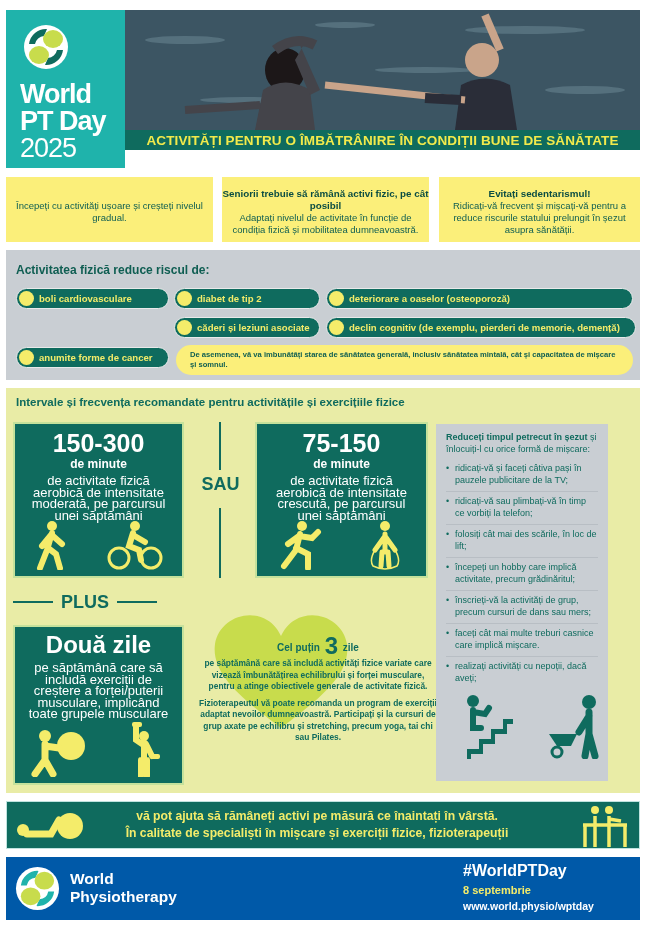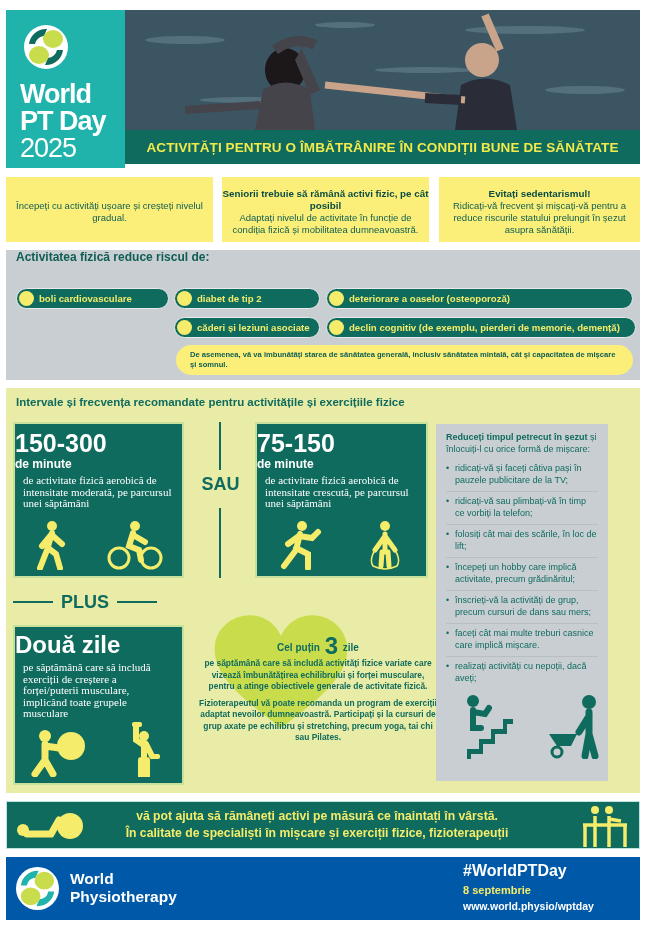--- a/index.html
+++ b/index.html
@@ -8,44 +8,44 @@
 
   
   #header { left: 6px; top: 10px; width: 634px; height: 158px; }
   #brand { left: 0; top: 0; width: 119px; height: 158px; background: #1fb3ab; }
   #brand-logo { position: absolute; left: 17px; top: 14px; width: 46px; height: 46px; }
   #brand-w1 { position: absolute; left: 14px; top: 70px; color: #fff; font-size: 27px; font-weight: bold; letter-spacing: -1px; line-height: 28px; }
   #brand-w2 { position: absolute; left: 14px; top: 97px; color: #fff; font-size: 27px; font-weight: bold; letter-spacing: -1px; line-height: 28px; }
   #brand-w3 { position: absolute; left: 14px; top: 124px; color: #fff; font-size: 27px; font-weight: normal; letter-spacing: -1px; line-height: 28px; }
   #photo { left: 119px; top: 0; width: 515px; height: 120px; overflow: hidden;
     background: linear-gradient(180deg,#2f3e46 0%, #4b6470 35%, #3f5965 70%, #2c3d45 100%); }
-  #title-bar { left: 119px; top: 120px; width: 515px; height: 34px; background: #0f6b5e; display: flex; align-items: center; justify-content: center; }
+  #title-bar { left: 119px; top: 120px; width: 515px; height: 20px; background: #0f6b5e; display: flex; align-items: center; justify-content: center; }
   #title-bar span { color: #f2ea4b; font-weight: bold; font-size: 13.5px; letter-spacing: 0.1px; }
 
   
   .tip { top: 177px; height: 65px; background: #fbef7a; text-align: center; color: #0f5e52; font-size: 9.5px; line-height: 12px; padding-top: 4px; display: flex; flex-direction: column; justify-content: center; }
   .tip b { display: block; font-size: 9.8px; color: #0b4d43; }
   #tip1 { left: 6px; width: 207px; }
   #tip2 { left: 222px; width: 207px; }
   #tip3 { left: 439px; width: 201px; }
 
   
   #risks { left: 6px; top: 250px; width: 634px; height: 130px; background: #c9ced3; }
-  #risks-title { position: absolute; left: 10px; top: 0; font-size: 12px; font-weight: bold; color: #0f5e52; }
+  #risks-title { position: absolute; left: 10px; top: 13px; font-size: 12px; font-weight: bold; color: #0f5e52; }
   .pill { position: absolute; height: 21px; background: #0f6b5e; border-radius: 11px; border: 1.5px solid #e9eaea; display: flex; align-items: center; color: #f4ec6a; font-size: 9.6px; font-weight: bold; padding-left: 22px; white-space: nowrap; }
   .pill .dot { position: absolute; left: 2px; top: 2px; width: 15px; height: 15px; background: #f4ec6a; border-radius: 50%; }
   #risk-note { position: absolute; left: 170px; top: 95px; width: 457px; height: 30px; background: #fbef7a; border-radius: 15px; color: #0f5e52; font-size: 7.6px; font-weight: bold; line-height: 10px; padding: 5px 14px; }
 
   
   #recs { left: 6px; top: 388px; width: 634px; height: 405px; background: #e9eca6; }
   #recs-title { position: absolute; left: 10px; top: 8px; font-size: 11.5px; font-weight: bold; color: #0f6b5e; }
-  .gbox { position: absolute; background: #0f6b5e; border: 2px solid #c5e19b; color: #fff; }
+  .gbox { position: absolute; background: #0f6b5e; border: 2px solid #c5e19b; color: #fff; text-align: center; }
   .gbox .big { font-weight: bold; font-size: 25px; line-height: 27px; margin-top: 6px; }
   .gbox .mid { font-weight: bold; font-size: 12px; line-height: 14px; }
-  .gbox .sm { font-size: 11px; line-height: 11.5px; margin-top: 4px; padding: 0 8px; font-family: Liberation Serif, serif; }
+  .gbox .sm { font-size: 13px; line-height: 11.5px; margin-top: 4px; padding: 0 8px; }
   #box1 { left: 7px; top: 34px; width: 171px; height: 156px; }
   #box2 { left: 249px; top: 34px; width: 173px; height: 156px; }
   #box3 { left: 7px; top: 237px; width: 171px; height: 160px; }
   #box3 .big { font-size: 24px; margin-top: 4px; }
   #sau { position: absolute; left: 187px; top: 86px; width: 55px; text-align: center; color: #0f6b5e; font-weight: bold; font-size: 18px; }
   .vline { position: absolute; left: 213px; width: 2px; background: #0f6b5e; }
   #plus-row { position: absolute; left: 7px; top: 201px; width: 171px; height: 26px; display: flex; align-items: center; justify-content: flex-start; gap: 8px; }
   #plus-row .hl { width: 40px; height: 2px; background: #0f6b5e; }
   #plus-row span { color: #0f6b5e; font-weight: bold; font-size: 18px; }
   .icons { position: absolute; bottom: 6px; left: 0; width: 100%; display: flex; justify-content: space-around; }
@@ -152,20 +152,24 @@
       <span class="dot"></span>
       <span>deteriorare a oaselor (osteoporoză)</span>
     </div>
   <div class="pill" style="left:168px;top:67px;width:146px;">
       <span class="dot"></span>
       <span>căderi și leziuni asociate</span>
     </div>
   <div class="pill" style="left:320px;top:67px;width:310px;">
       <span class="dot"></span>
       <span>declin cognitiv (de exemplu, pierderi de memorie, demență)</span>
+    </div>
+  <div class="pill" style="left:10px;top:97px;width:153px;">
+      <span class="dot"></span>
+      <span>anumite forme de cancer</span>
     </div>
   <div id="risk-note">De asemenea, vă va îmbunătăți starea de sănătatea generală, inclusiv sănătatea mintală, cât și capacitatea de mișcare și somnul.</div>
 </div>
 
 <div id="recs" class="abs">
   <div id="recs-title">Intervale și frecvența recomandate pentru activitățile și exercițiile fizice</div>
 
   <div id="box1" class="gbox">
     <div class="big">150-300</div>
     <div class="mid">de minute</div>

